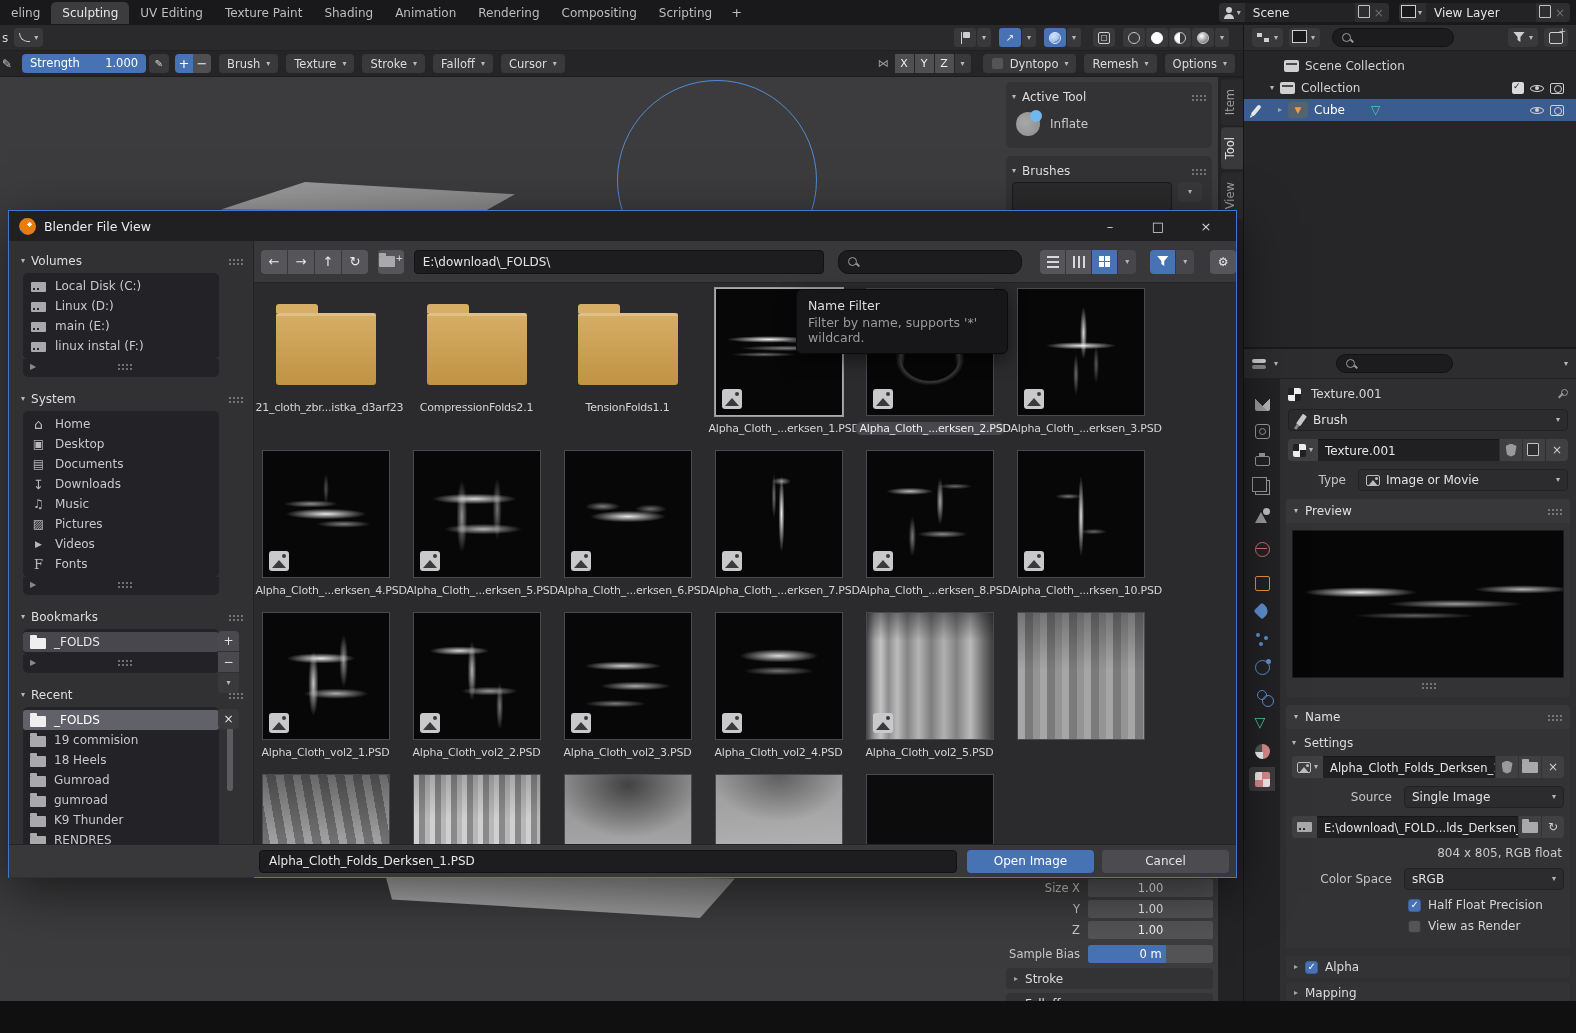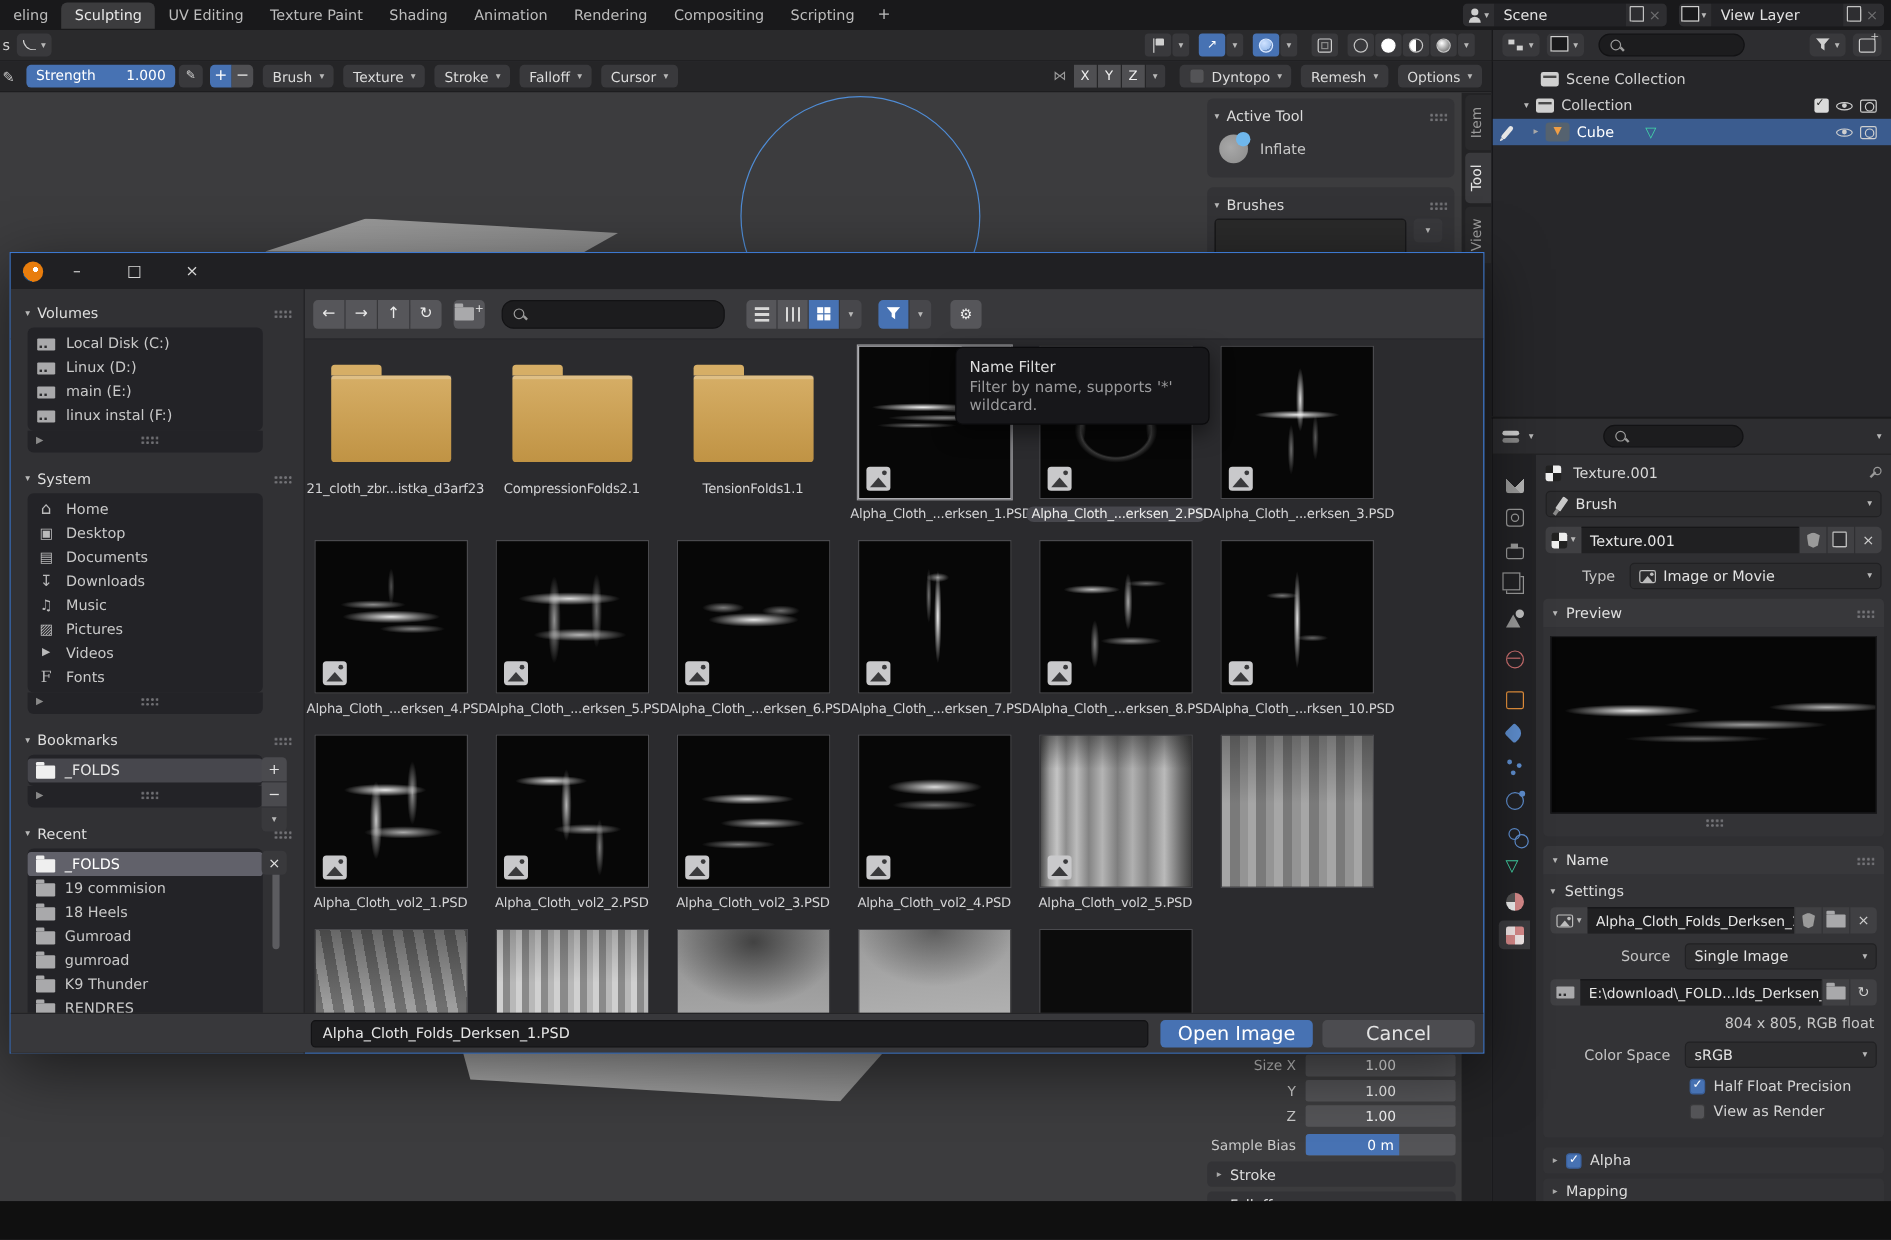--- a/index.html
+++ b/index.html
@@ -267,21 +267,21 @@
 .c4{background-image:radial-gradient(80% 60% at 50% 8%,rgba(0,0,0,.55),transparent 70%),linear-gradient(180deg,#8f8f8f,#b5b5b5)}
 .c5{background-image:radial-gradient(70% 50% at 50% 0%,rgba(0,0,0,.4),transparent 75%),linear-gradient(175deg,#9a9a9a,#c0c0c0)}
 .c6{background-color:#0c0c0c;background-image:radial-gradient(40% 30% at 50% 85%,rgba(200,200,200,.5),transparent 75%)}
 
 .tooltip{position:absolute;left:787px;top:78px;width:212px;background:#17171a;border:1px solid #0b0b0d;border-radius:6px;padding:8px 11px;z-index:70;box-shadow:0 6px 18px rgba(0,0,0,.5)}
 .tooltip .tt1{color:#dcdcdc;font-size:12.5px;margin-bottom:2px}
 .tooltip .tt2{color:#9a9a9c;font-size:12.5px}
 
 .dbottom{position:absolute;left:0;bottom:0;width:100%;height:33px;background:#38383b;border-top:1px solid #242427;display:flex;align-items:center}
 .fnamefield{margin-left:250px;width:698px;height:23px;background:#1d1d1f;border:1px solid #121214;border-radius:4px;color:#e6e6e6;display:flex;align-items:center;padding:0 9px;font-size:12px}
-.obtn{margin-left:10px;width:127px;height:23px;border-radius:4px;display:flex;align-items:center;justify-content:center;font-size:16px}
+.obtn{margin-left:10px;width:127px;height:23px;border-radius:4px;display:flex;align-items:center;justify-content:center;font-size:12px}
 .obtn.blue{background:#4772b3;color:#fff}
 .obtn.gray{background:#4c4c50;color:#e4e4e4;margin-left:8px}
 </style>
 </head>
 <body>
 
 <div id="app">
 
   <div class="topbar abs">
     <div class="flex">
@@ -776,36 +776,40 @@
 
             <span>Sampling</span>
           </div>
         </div>
     </div>
   </div>
 
   <div class="dialog abs">
     <div class="titlebar">
       <span class="blogo"></span>
+      <span class="title">Blender File View</span>
       <span class="winbtn">–</span>
       <span class="winbtn">□</span>
       <span class="winbtn">×</span>
     </div>
 
     <div class="dtoolbar">
       <div class="navgrp">
         <span class="navbtn">←</span>
         <span class="navbtn">→</span>
         <span class="navbtn">↑</span>
         <span class="navbtn">↻</span>
       </div>
       <span class="navbtn single">
           <span class="mf" style="margin-top:0"></span>
           <span style="font-size:9px;margin-left:1px;margin-top:-8px">+</span>
         </span>
+      <div class="pathfield">
+          <span>E:\download\_FOLDS\</span>
+        </div>
       <div class="search dsearch">
           <span class="mag"></span>
         </div>
       <div class="dispgrp">
         <span class="dispbtn">
             <span class="listic"></span>
           </span>
         <span class="dispbtn">
             <span class="listic" style="transform:rotate(90deg)"></span>
           </span>

